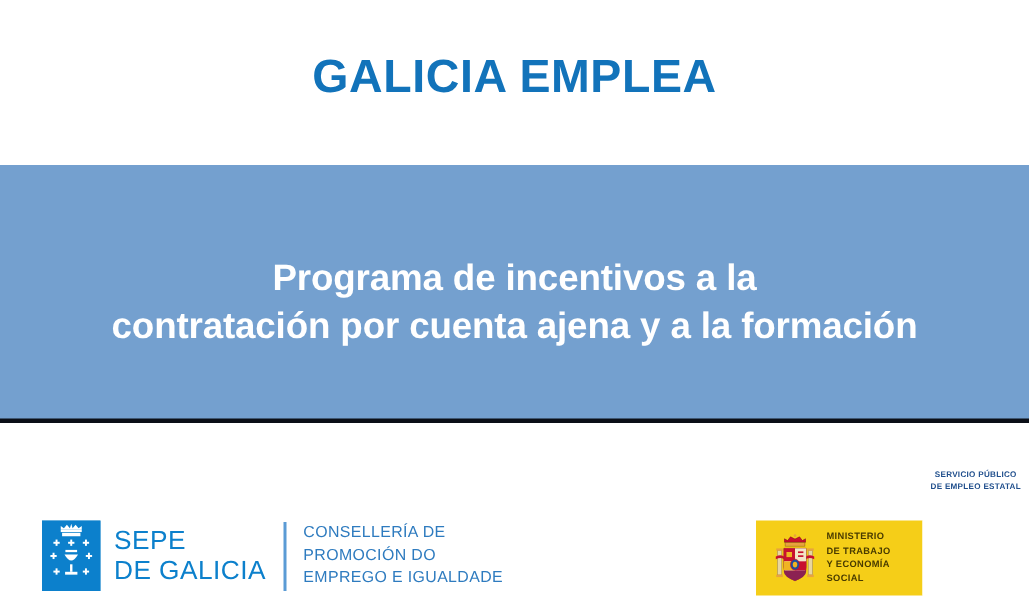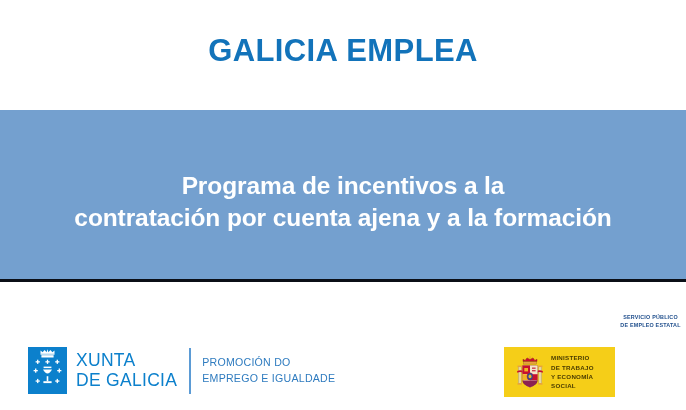--- a/index.html
+++ b/index.html
@@ -240,25 +240,26 @@
           </g>
 
           <rect x="15.6" y="19.6" width="7.8" height="1.5"></rect>
           <path d="M15.0 22.6 Q19.5 30.6 24.0 22.6 Z"></path>
           <rect x="18.7" y="29.2" width="1.6" height="5.0"></rect>
           <rect x="15.4" y="34.2" width="8.2" height="1.9"></rect>
         </g>
       </svg>
     </div>
     <div class="xunta-words">
-      <span>XUNTA</span>
+      <span>SEPE</span>
       <span>DE GALICIA</span>
     </div>
     <div class="v-divider"></div>
     <div class="consellaria">
+      <span>CONSELLERÍA DE</span>
       <span>PROMOCIÓN DO</span>
       <span>EMPREGO E IGUALDADE</span>
     </div>
   </div>
 
   <div class="min-box">
     <div class="escudo">
       <svg viewBox="0 0 28 36" width="28" height="36" aria-hidden="true">
 
         <g>

